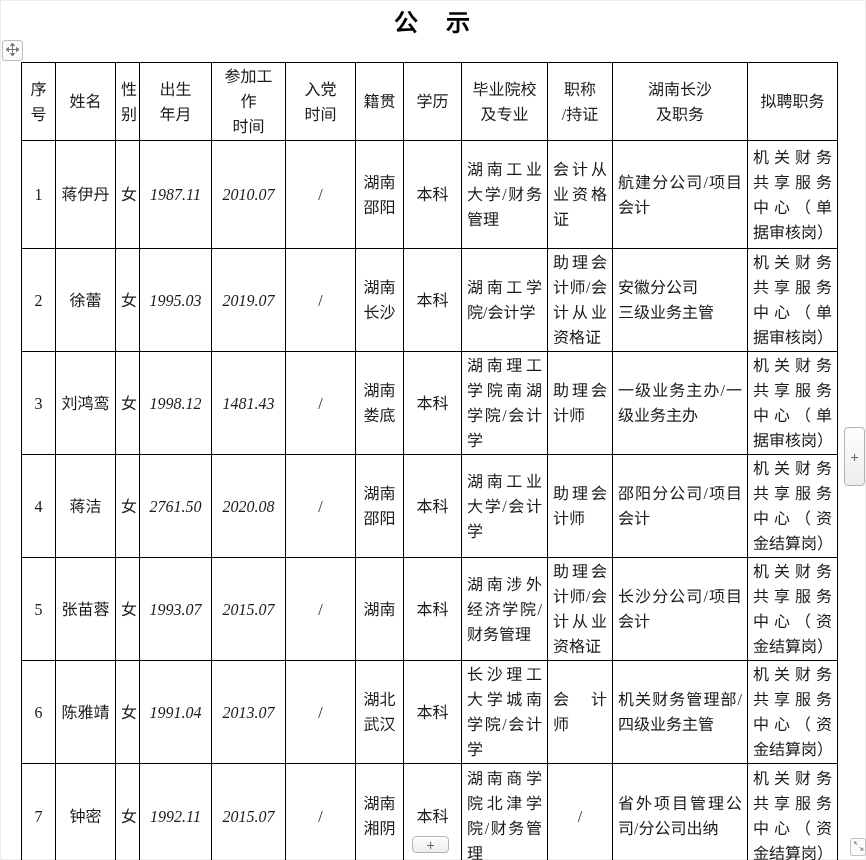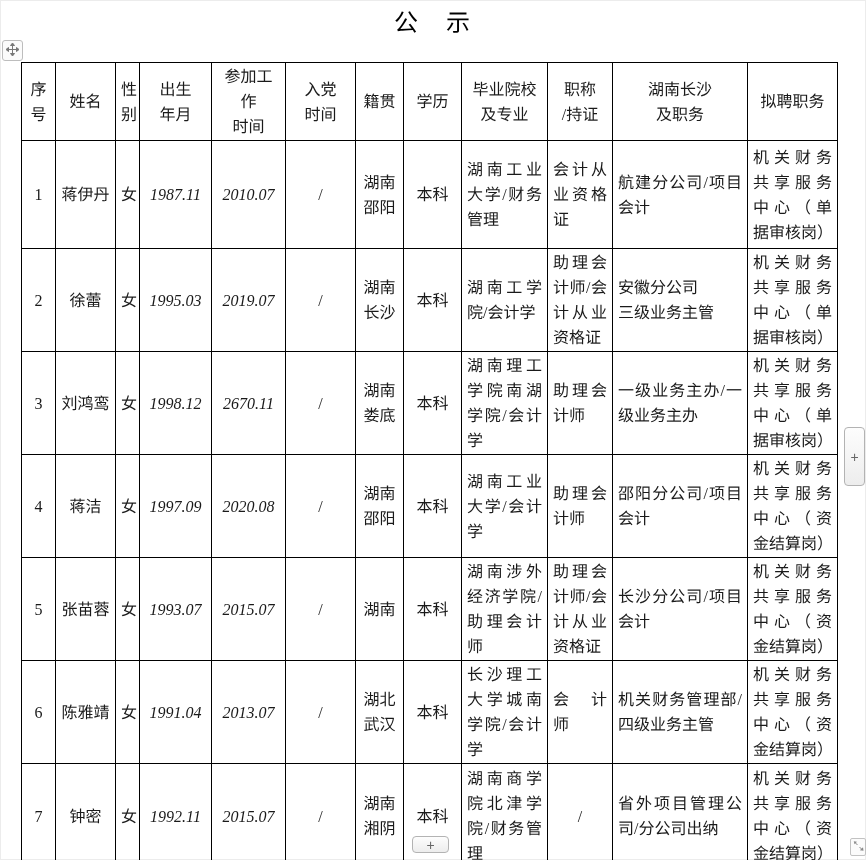--- a/index.html
+++ b/index.html
@@ -6,21 +6,21 @@
   html,body { margin:0; padding:0; }
   body {
     width:866px; height:860px; background:#ffffff; position:relative;
     font-family:"Liberation Serif","DejaVu Serif",serif;
     color:#1a1a1a; overflow:hidden;
   }
   .page-frame { position:absolute; inset:0; border:1px solid #ececec; }
 
   .doc-title {
     position:absolute; top:3px; left:0; width:100%;
-    text-align:center; font-size:24px; font-weight:normal;
+    text-align:center; font-size:24px; font-weight:bold;
     letter-spacing:2px; color:#000;
   }
 
   
   .move-handle {
     position:absolute; left:2px; top:40px; width:21px; height:21px;
     border:1px solid #bdbdbd; border-radius:3px; background:#fbfbfb;
     display:flex; align-items:center; justify-content:center; cursor:move;
   }
 
@@ -156,53 +156,53 @@
         <td class="c9 justify">助理会计师/会计从业资格证</td>
         <td class="c10 justify">安徽分公司
 三级业务主管</td>
         <td class="c11 justify">机关财务共享服务中心（单据审核岗）</td>
       </tr>
       <tr>
         <td class="c0 center">3</td>
         <td class="c1 center">刘鸿鸾</td>
         <td class="c2 center">女</td>
         <td class="c3 center">1998.12</td>
-        <td class="c4 center">2670.11</td>
+        <td class="c4 center">1481.43</td>
         <td class="c5 center">/</td>
         <td class="c6 center">湖南娄底</td>
         <td class="c7 center">本科</td>
         <td class="c8 justify">湖南理工学院南湖学院/会计学</td>
         <td class="c9 justify">助理会计师</td>
         <td class="c10 justify">一级业务主办/一级业务主办</td>
         <td class="c11 justify">机关财务共享服务中心（单据审核岗）</td>
       </tr>
       <tr>
         <td class="c0 center">4</td>
         <td class="c1 center">蒋洁</td>
         <td class="c2 center">女</td>
-        <td class="c3 center">1997.09</td>
+        <td class="c3 center">2761.50</td>
         <td class="c4 center">2020.08</td>
         <td class="c5 center">/</td>
         <td class="c6 center">湖南邵阳</td>
         <td class="c7 center">本科</td>
         <td class="c8 justify">湖南工业大学/会计学</td>
         <td class="c9 justify">助理会计师</td>
         <td class="c10 justify">邵阳分公司/项目会计</td>
         <td class="c11 justify">机关财务共享服务中心（资金结算岗）</td>
       </tr>
       <tr>
         <td class="c0 center">5</td>
         <td class="c1 center">张苗蓉</td>
         <td class="c2 center">女</td>
         <td class="c3 center">1993.07</td>
         <td class="c4 center">2015.07</td>
         <td class="c5 center">/</td>
         <td class="c6 center">湖南</td>
         <td class="c7 center">本科</td>
-        <td class="c8 justify">湖南涉外经济学院/助理会计师</td>
+        <td class="c8 justify">湖南涉外经济学院/财务管理</td>
         <td class="c9 justify">助理会计师/会计从业资格证</td>
         <td class="c10 justify">长沙分公司/项目会计</td>
         <td class="c11 justify">机关财务共享服务中心（资金结算岗）</td>
       </tr>
       <tr>
         <td class="c0 center">6</td>
         <td class="c1 center">陈雅靖</td>
         <td class="c2 center">女</td>
         <td class="c3 center">1991.04</td>
         <td class="c4 center">2013.07</td>

